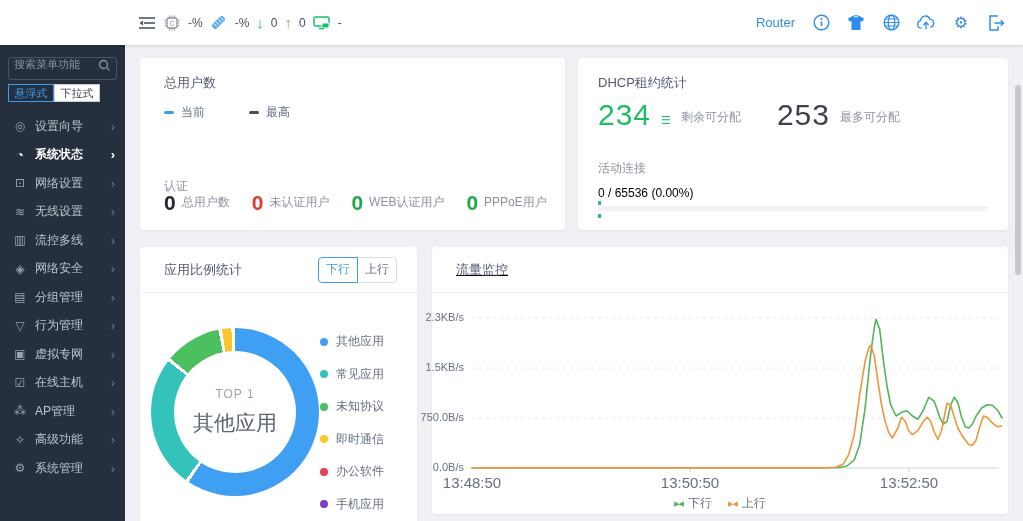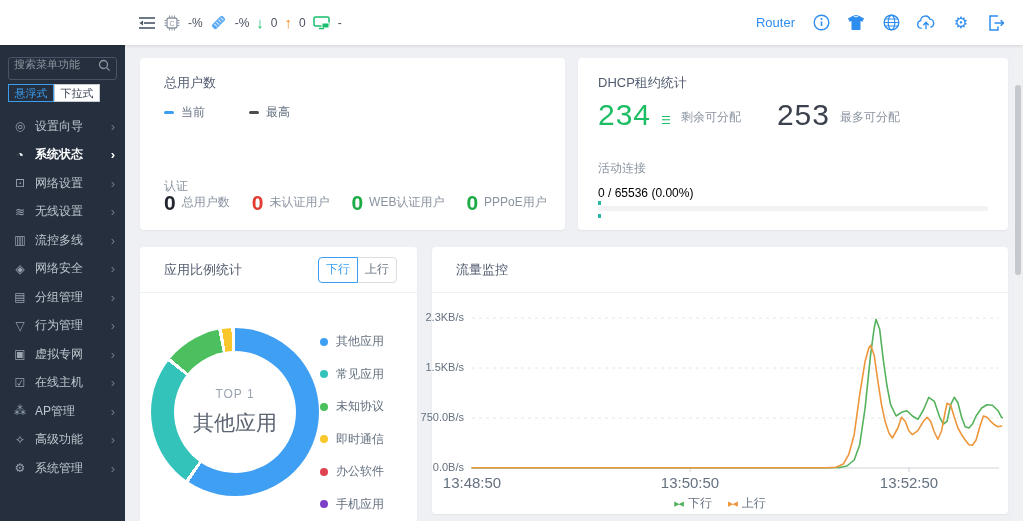--- a/index.html
+++ b/index.html
@@ -73,21 +73,21 @@
   .seg-btn.active { color:#3b9ef0; border-color:#3b9ef0; z-index:2; }
   .donut { position:absolute; left:11px; top:81px; width:168px; height:168px; border-radius:50%; }
   .donut-hole { position:absolute; left:23px; top:23px; width:122px; height:122px; background:#fff; border-radius:50%; display:flex; flex-direction:column; align-items:center; justify-content:center; gap:8px; }
   .donut-top { font-size:12px; color:#9aa3af; letter-spacing:1px; }
   .donut-label { font-size:21px; color:#5a6370; }
   .pie-legend { position:absolute; left:180px; top:86px; display:flex; flex-direction:column; gap:15.5px; }
   .pie-legend-item { display:flex; align-items:center; gap:8px; font-size:12px; color:#657180; }
   .pie-dot { width:8px; height:8px; border-radius:50%; }
 
   
-  #card-traffic { left:307px; top:202px; width:576px; height:267px; }
+  #card-traffic { left:307px; top:202px; width:576px; height:267px;text-decoration:underline; }
   .card4-head { height:46px; display:flex; align-items:center; padding:0 24px; border-bottom:1px solid #f0f1f3; }
   #traffic-svg { position:absolute; left:36px; top:53px; }
   .ylabel { position:absolute; width:66px; text-align:right; font-size:11px; color:#657180; left:-34px; }
   .xlabel { position:absolute; width:60px; text-align:center; font-size:15px; color:#657180; top:227px; }
   .tr-legend { position:absolute; left:0; top:248px; width:576px; display:flex; justify-content:center; gap:16px; }
   .tr-legend-item { display:flex; align-items:center; gap:5px; font-size:12px; color:#657180; }
   .tr-legend-glyph { font-size:7px; letter-spacing:-1px; }
 
   
   .scrollbar { position:absolute; right:1px; top:0; width:8px; height:476px; background:#f0f1f3; }

